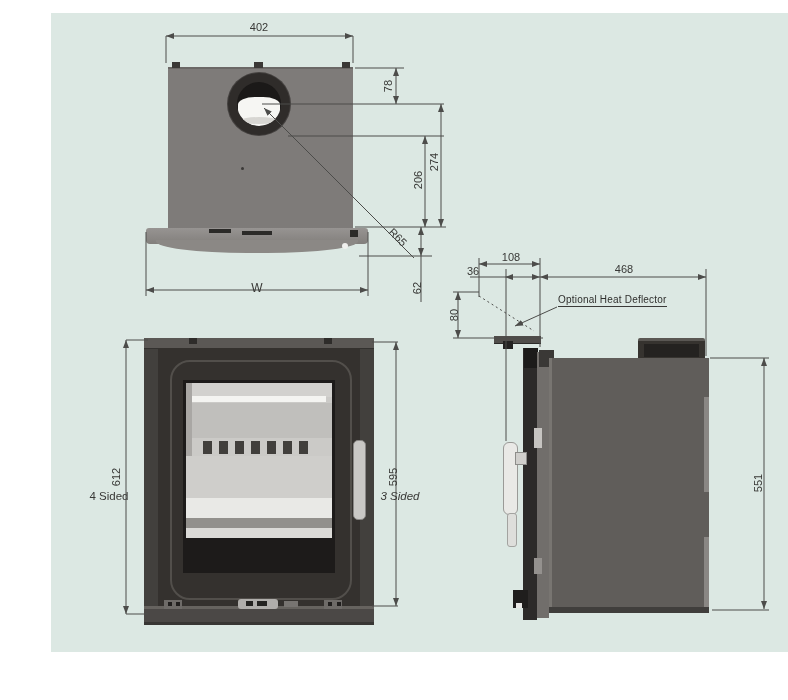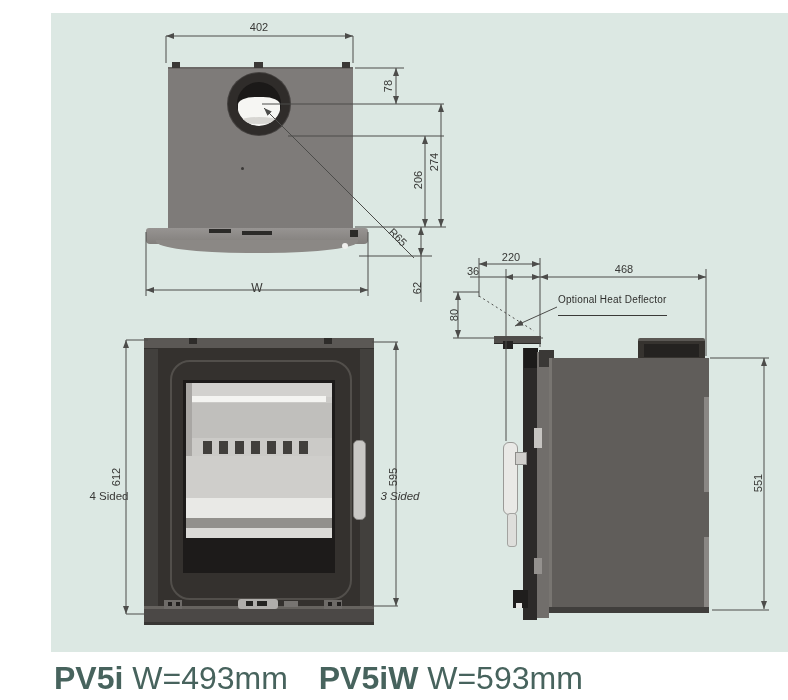--- a/index.html
+++ b/index.html
@@ -8,21 +8,21 @@
   #panel{position:absolute;left:5px;top:13px;width:779px;height:639px;background:#dce8e3;}
   .abs{position:absolute;}
   
   .dlab{position:absolute;width:40px;height:12px;line-height:12px;text-align:center;
         font-size:11px;color:#383836;}
   .vlab{transform:rotate(-90deg);}
   .r45{transform:rotate(45deg);}
   .wlab{font-size:12px;}
   .sided{width:80px;font-size:11.5px;}
   .note{position:absolute;font-size:10px;color:#2f2f2d;border-bottom:1px solid #3a3a38;
-        white-space:nowrap;padding-bottom:10px;letter-spacing:.2px;}
+        white-space:nowrap;padding-bottom:1px;letter-spacing:.2px;}
   svg.overlay{position:absolute;left:0;top:0;pointer-events:none;}
   svg.overlay line, svg.overlay path.ln{stroke:#4c4c4a;stroke-width:1;fill:none;}
   
   .plate{background:#7e7b79;}
   .round{border-radius:50%;}
   
   #title{position:absolute;left:8px;top:658px;height:40px;line-height:40px;
          font-size:32px;color:#47635d;white-space:nowrap;}
   #title .b{font-weight:700;}
   #title .m2{margin-left:22px;}
@@ -180,31 +180,25 @@
   </svg>
 
   <div class="dlab" style="left:193px;top:21px;">402</div>
   <div class="dlab vlab" style="left:322px;top:80px;">78</div>
   <div class="dlab vlab" style="left:368px;top:156px;">274</div>
   <div class="dlab vlab" style="left:352px;top:174px;">206</div>
   <div class="dlab r45" style="left:332px;top:231px;">R65</div>
   <div class="dlab vlab" style="left:351px;top:282px;">62</div>
   <div class="dlab wlab" style="left:191px;top:282px;">W</div>
 
-  <div class="dlab" style="left:445px;top:251px;">220</div>
+  <div class="dlab" style="left:445px;top:251px;">108</div>
   <div class="dlab" style="left:412px;top:265px;width:30px;">36</div>
   <div class="dlab" style="left:558px;top:263px;">468</div>
   <div class="dlab vlab" style="left:388px;top:309px;">80</div>
   <div class="dlab vlab" style="left:692px;top:477px;">551</div>
   <div class="note" style="left:512px;top:294px;">Optional Heat Deflector</div>
 
   <div class="dlab vlab" style="left:50px;top:471px;">612</div>
   <div class="dlab sided" style="left:23px;top:490px;">4 Sided</div>
   <div class="dlab vlab" style="left:327px;top:471px;">595</div>
   <div class="dlab sided" style="left:314px;top:490px;font-style:italic;">3 Sided</div>
 
-  <div id="title">
-    <span class="b">PV5i</span>
-    <span>W=493mm</span>
-    <span class="b m2">PV5iW</span>
-    <span>W=593mm</span>
-  </div>
 </div>
 
 </body></html>

